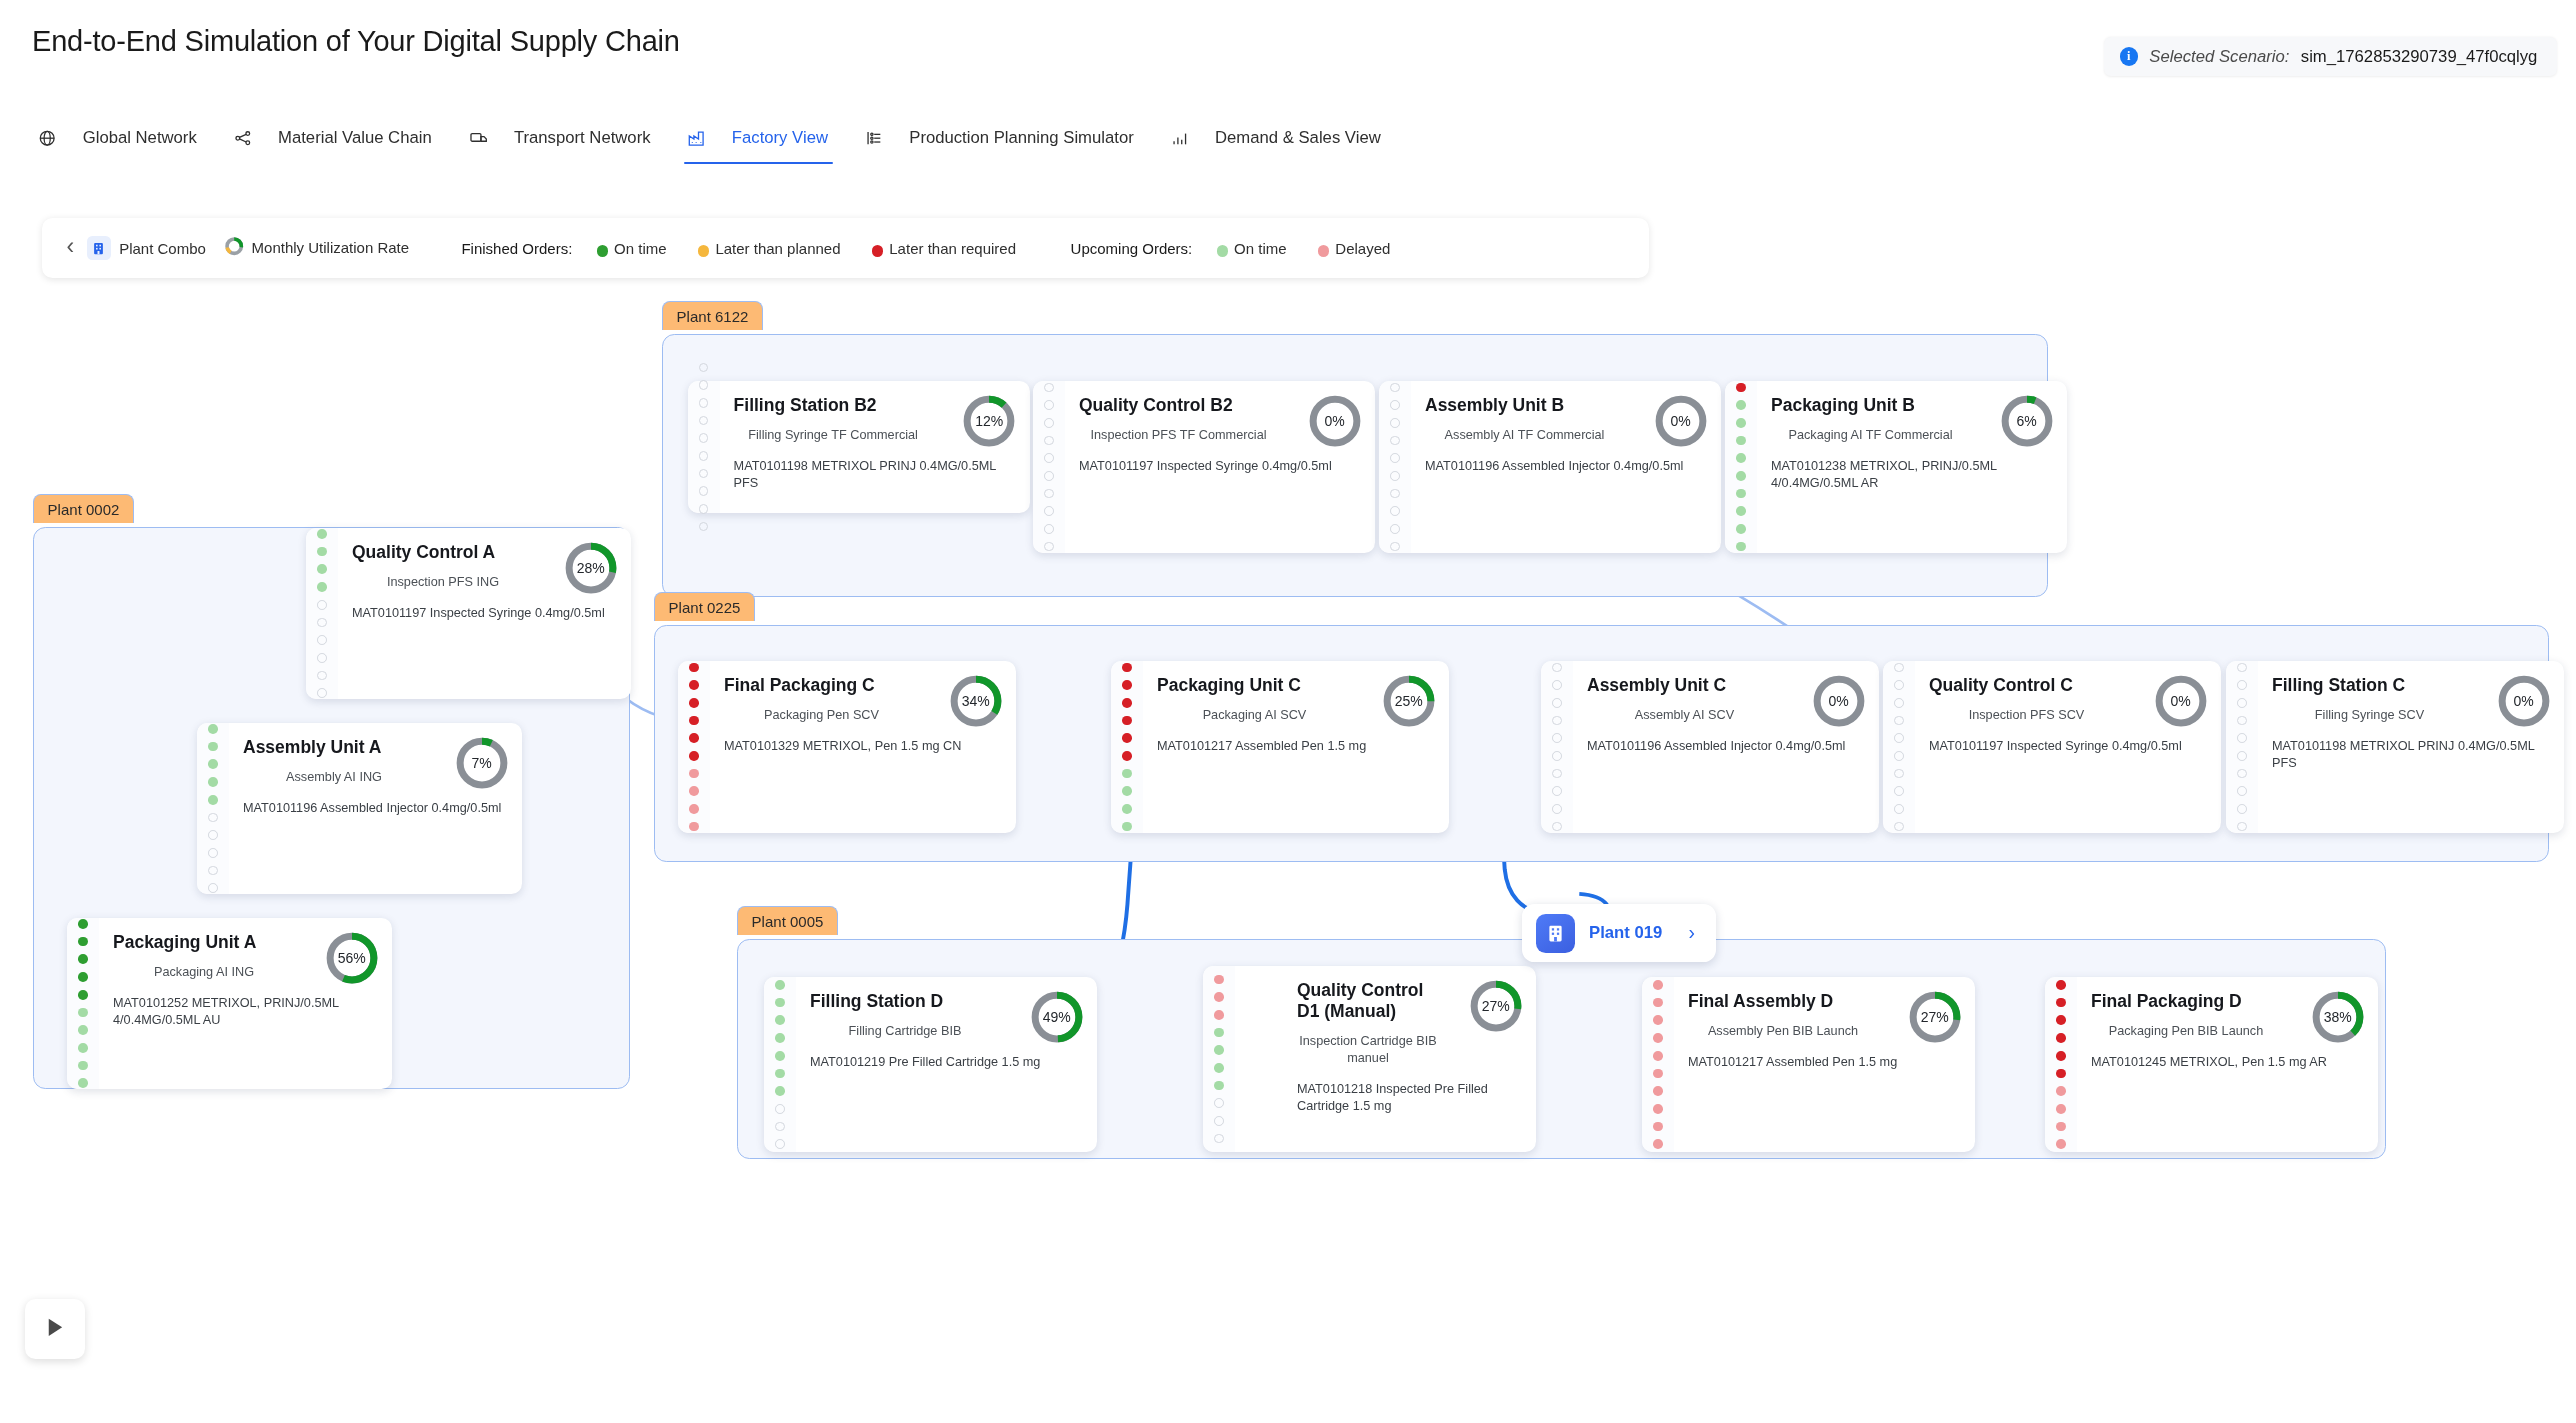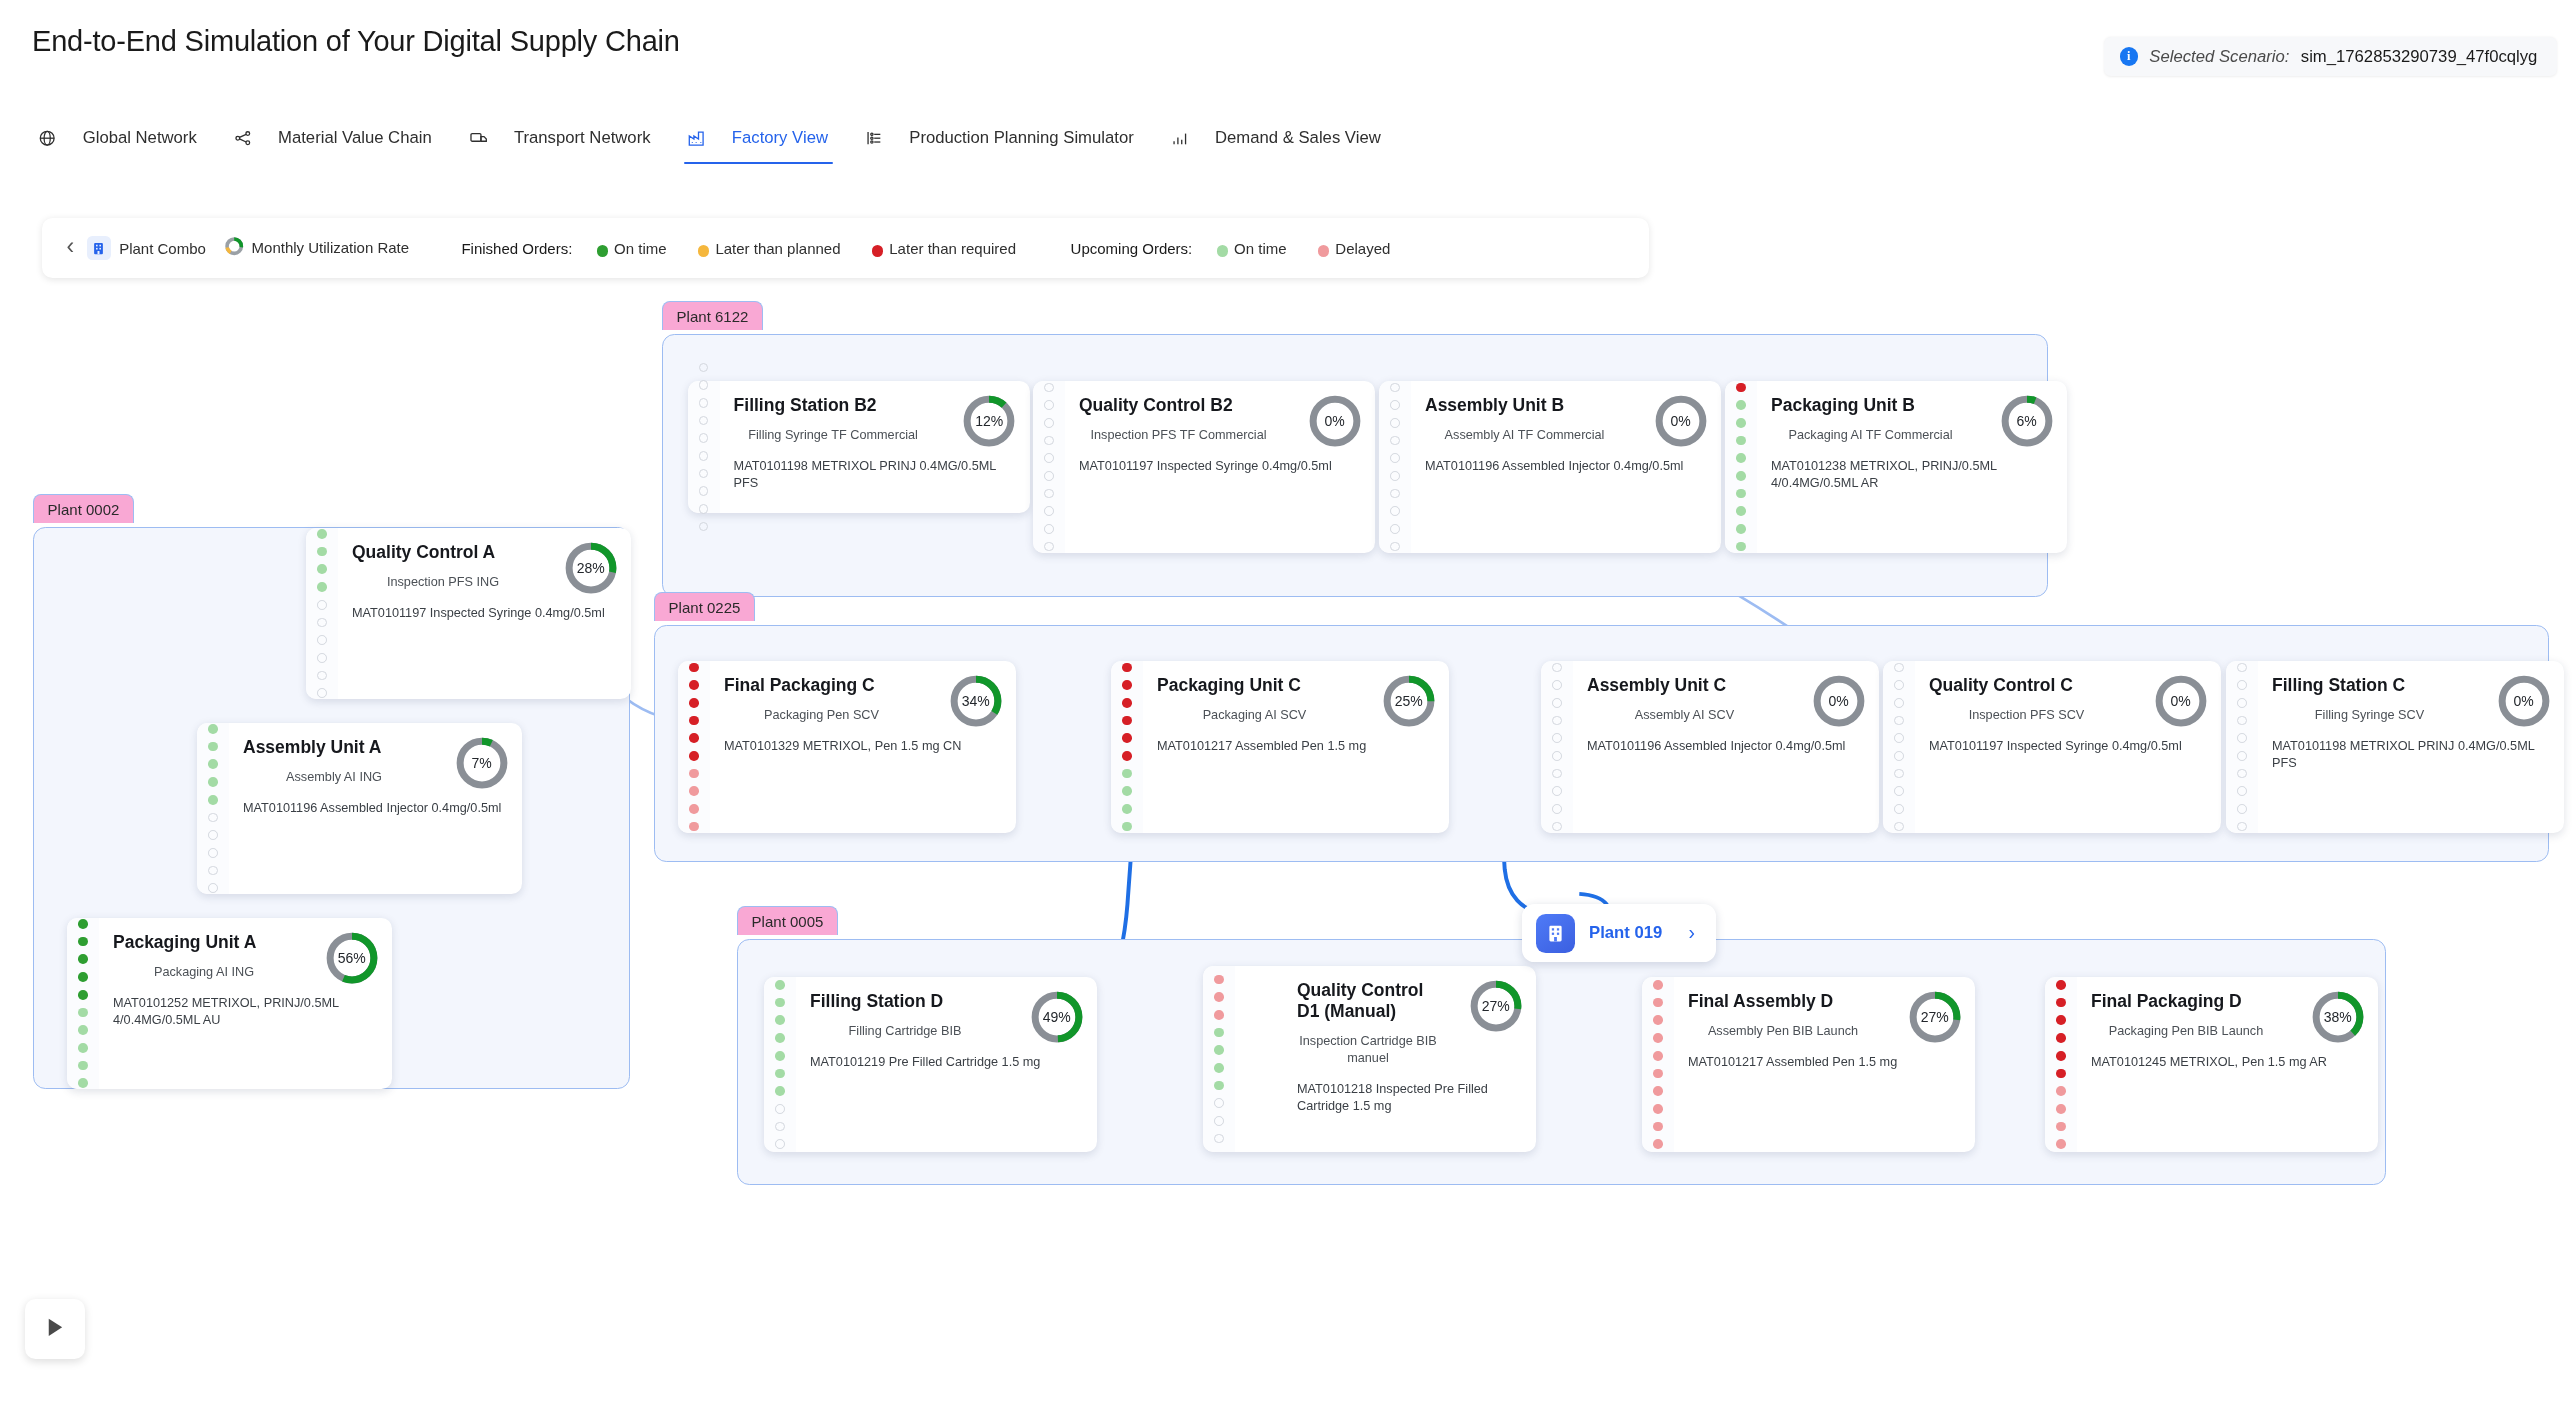--- a/index.html
+++ b/index.html
@@ -83,21 +83,21 @@
 
   
   .plant-group {
     position: absolute;
     background: #f3f6fd;
     border: 1.4px solid #9dbcf2;
     border-radius: 12.3px;
   }
   .plant-tab {
     position: absolute; left: -1.4px; top: -34px;
-    background: #f9a8d4; border: 1.4px solid #9dbcf2; border-bottom: none;
+    background: #fdba74; border: 1.4px solid #9dbcf2; border-bottom: none;
     border-radius: 8px 8px 0 0;
     padding: 6.1px 14px 5.3px; font-size: 15px; color: #2a2a2a;
     white-space: nowrap;
   }
 
   
   .node {
     position: absolute;
     display: flex;
     background: #ffffff;
@@ -647,21 +647,21 @@
         <div class="mat">MAT0101198 METRIXOL PRINJ 0.4MG/0.5ML PFS</div>
         <div class="gauge"><svg width="56" height="56" viewBox="0 0 64 64">
               <circle cx="32" cy="32" r="25" fill="none" stroke="#8a8f96" stroke-width="8"></circle>
             </svg>
           <span class="pct">0%</span>
         </div>
       </div>
     </div>
   </div>
 
-  <div class="plant-group" id="grp-plant-0005" style="left: 737px; top: 649px; width: 1649px; height: 246px;">
+  <div class="plant-group" id="grp-plant-0005" style="left: 737px; top: 649px; width: 1649px; height: 220px;">
     <div class="plant-tab">Plant 0005</div>
 
     <div class="node" id="n-filling-station-d" style="left: 26px; top: 37px; width: 333px; height: 175px;">
       <div class="rail">
           <i class="odot" style="background: rgb(163, 219, 165);"></i>
           <i class="odot" style="background: rgb(163, 219, 165);"></i>
           <i class="odot" style="background: rgb(163, 219, 165);"></i>
           <i class="odot" style="background: rgb(163, 219, 165);"></i>
           <i class="odot" style="background: rgb(163, 219, 165);"></i>
           <i class="odot" style="background: rgb(163, 219, 165);"></i>

